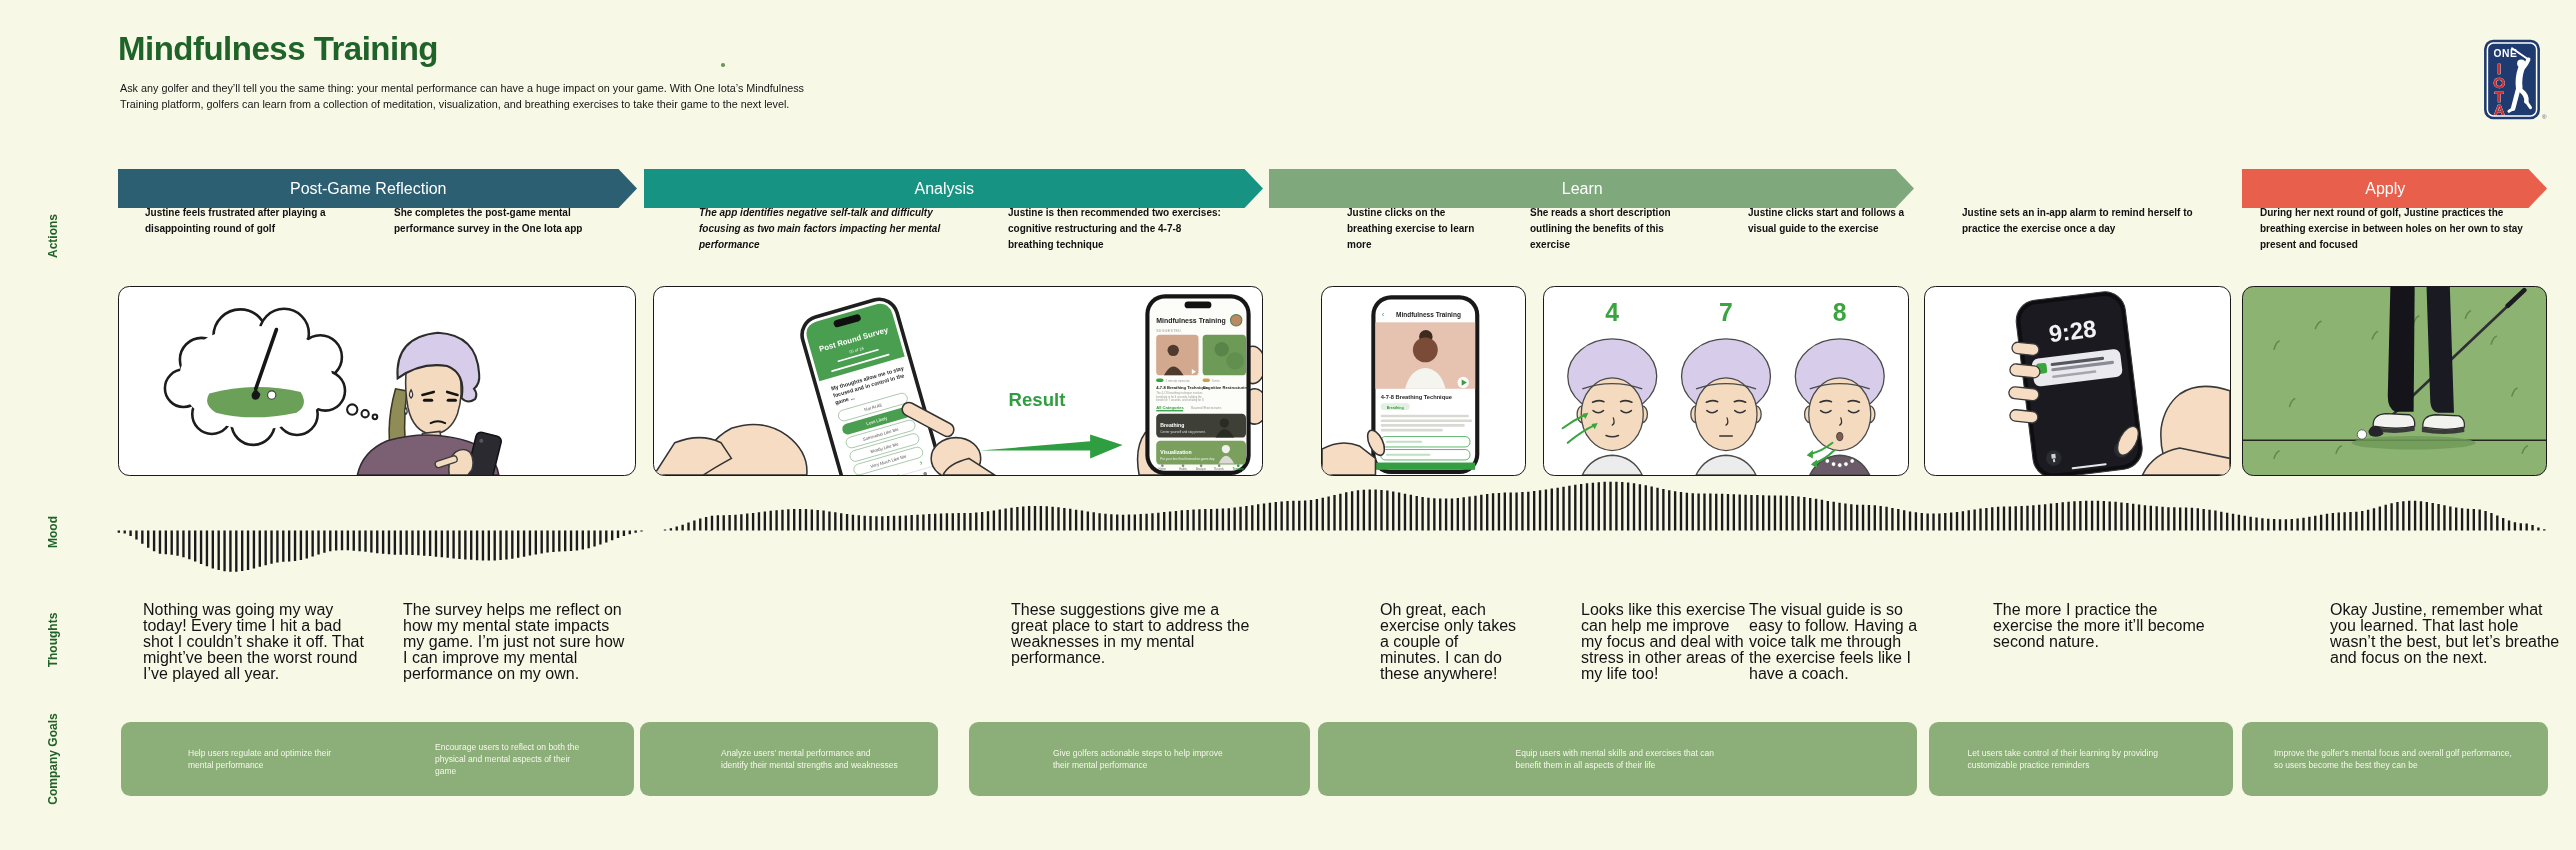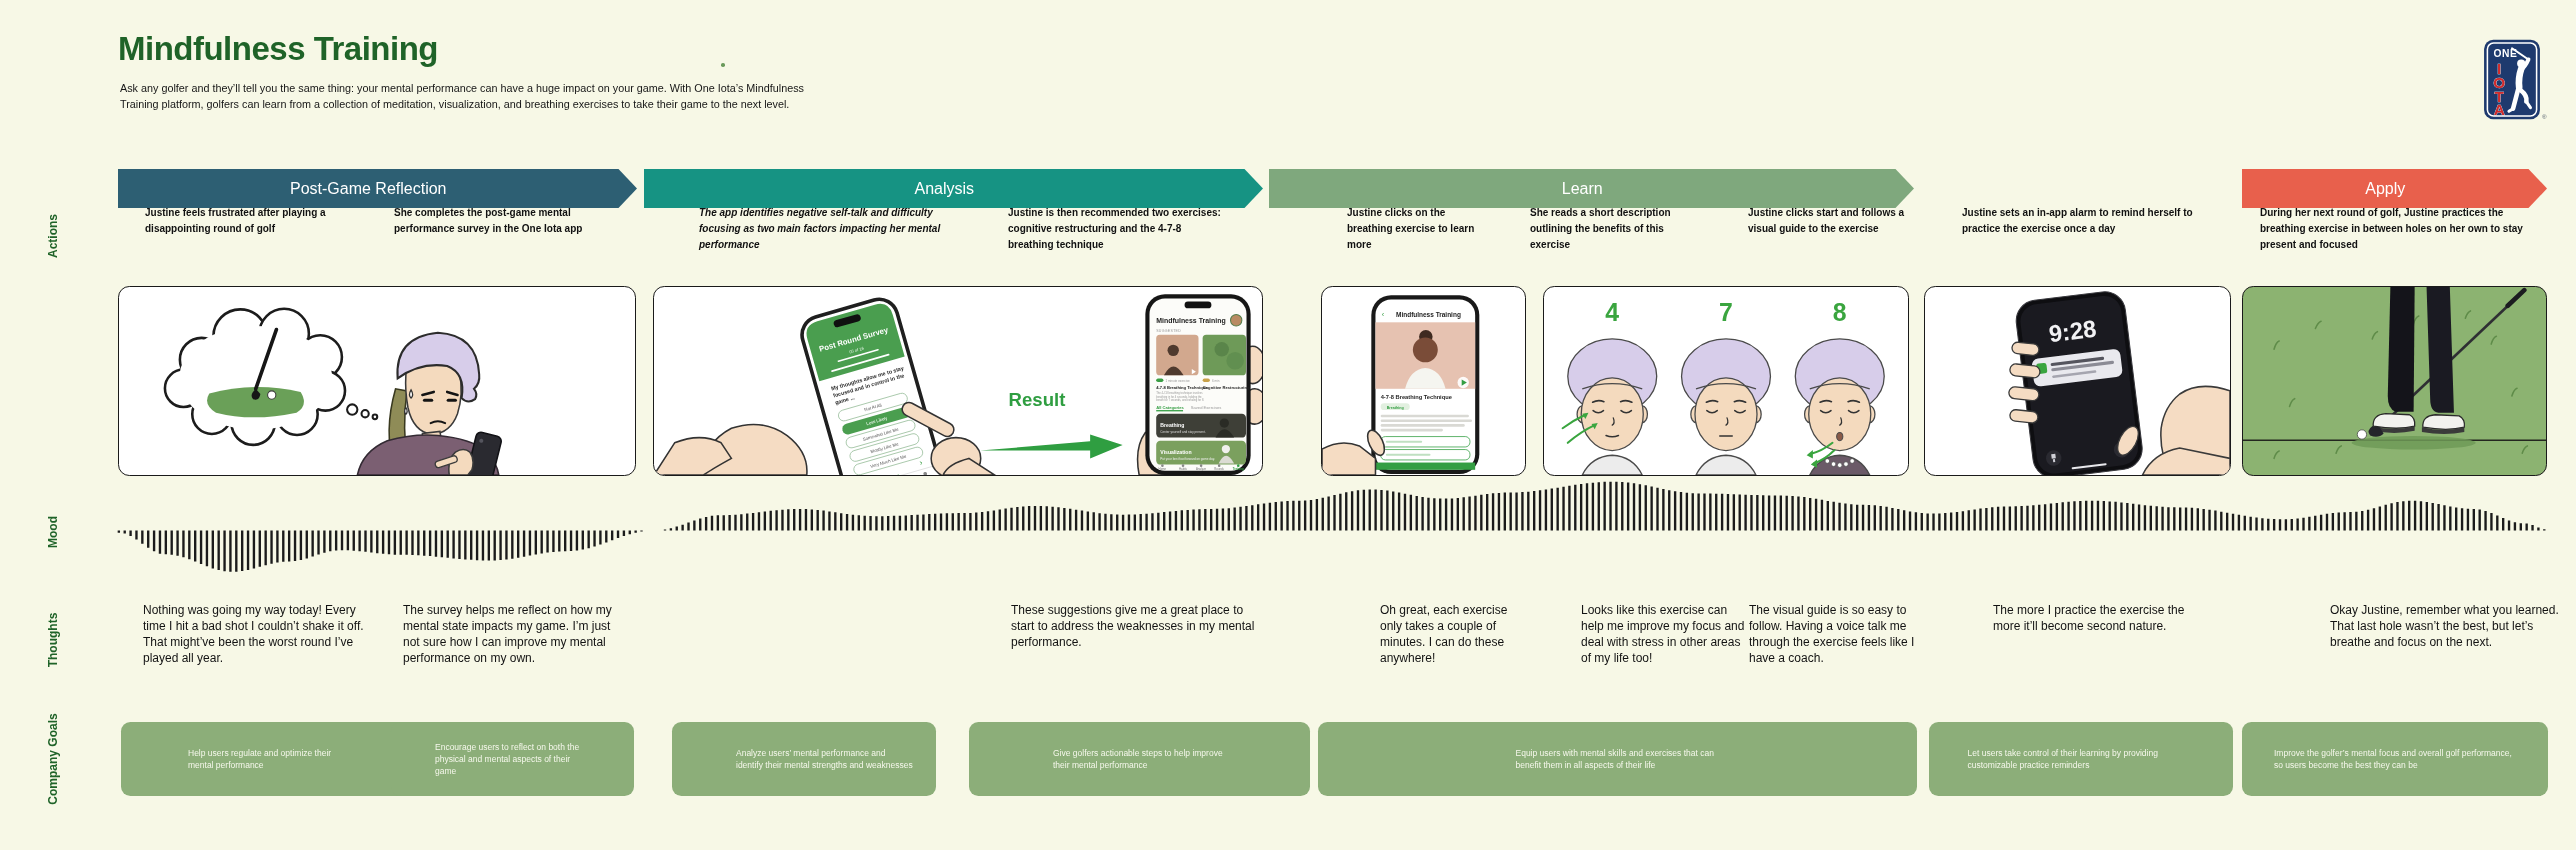--- a/index.html
+++ b/index.html
@@ -24,32 +24,32 @@
   .p2{left:644px;width:619px;background:#169383;}
   .p3{left:1269px;width:645px;background:#7fa87d;}
   .p4{left:1923px;width:312px;background:#edba64;}
   .p5{left:2242px;width:305px;background:#e8604c;}
 
   .action{position:absolute;top:205px;font-size:10px;font-weight:700;line-height:16px;color:#111;}
   .a1{left:145px;width:227px;} .a2{left:394px;width:232px;} .a3{left:699px;width:242px;font-style:italic;}
   .a4{left:1008px;width:216px;} .a5{left:1347px;width:129px;} .a6{left:1530px;width:155px;}
   .a7{left:1748px;width:160px;} .a8{left:1962px;width:258px;} .a9{left:2260px;width:278px;}
 
-  .thought{position:absolute;top:602px;font-size:12px;font-weight:500;line-height:16px;color:#131313;}
+  .thought{position:absolute;top:602px;font-size:16px;font-weight:500;line-height:16px;color:#131313;}
   .t1{left:143px;width:227px;} .t2{left:403px;width:227px;} .t3{left:696px;width:237px;}
   .t4{left:1011px;width:247px;} .t5{left:1380px;width:139px;} .t6{left:1581px;width:170px;}
   .t7{left:1749px;width:175px;} .t8{left:1993px;width:222px;} .t9{left:2330px;width:237px;}
 
   .goal{position:absolute;top:722px;height:74px;background:#8cae79;border-radius:9.3px;
         color:#f6f8ec;display:flex;align-items:center;justify-content:center;
         font-size:8.5px;line-height:12px;font-weight:500;box-sizing:border-box;}
   .goal>span{display:block;text-align:left;}
   .g1{left:121px;width:299px;justify-content:center;} .g1>span{max-width:165px;}
   .g2{left:391px;width:243px;} .g2>span{max-width:155px;}
-  .g3{left:672px;width:264px;padding-left:42px;} .g3>span{max-width:178px;}
+  .g3{left:640px;width:298px;padding-left:42px;} .g3>span{max-width:178px;}
   .g4{left:969px;width:341px;} .g4>span{max-width:173px;}
   .g5{left:1318px;width:599px;} .g5>span{max-width:204px;}
   .g6{left:1929px;width:304px;} .g6>span{max-width:227px;}
   .g7{left:2242px;width:306px;} .g7>span{max-width:242px;}
 
   .panel{position:absolute;top:286px;height:190px;background:#fff;border:1.5px solid #1a1a1a;
          border-radius:11.3px;box-sizing:border-box;overflow:hidden;}
   .pnl1{left:118px;width:518px;} .pnl2{left:653px;width:610px;}
   .pnl3{left:1321px;width:205px;}  .pnl4{left:1543px;width:366px;}
   .pnl5{left:1924px;width:307px;}  .pnl6{left:2242px;width:305px;background:#8cb371;}

